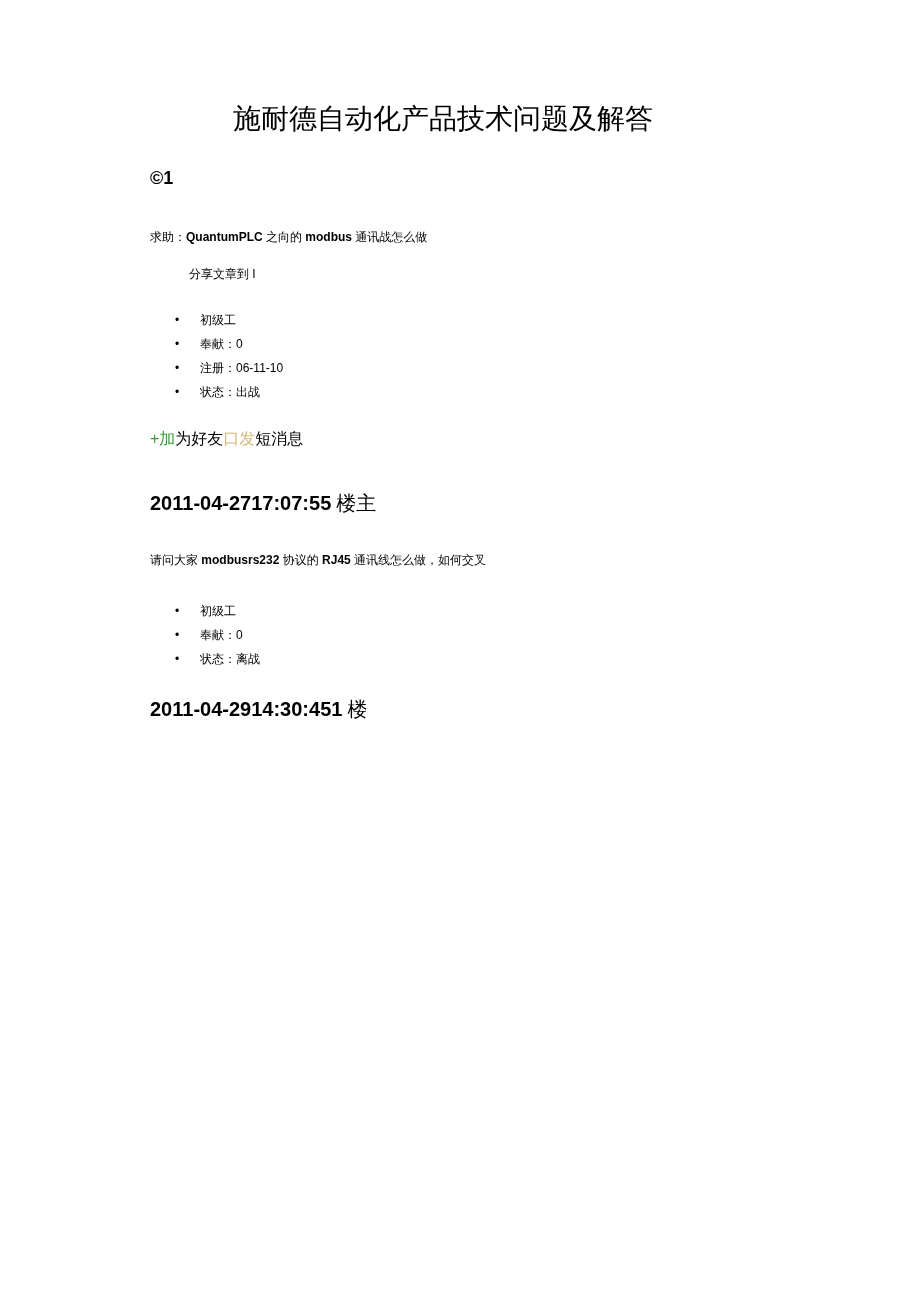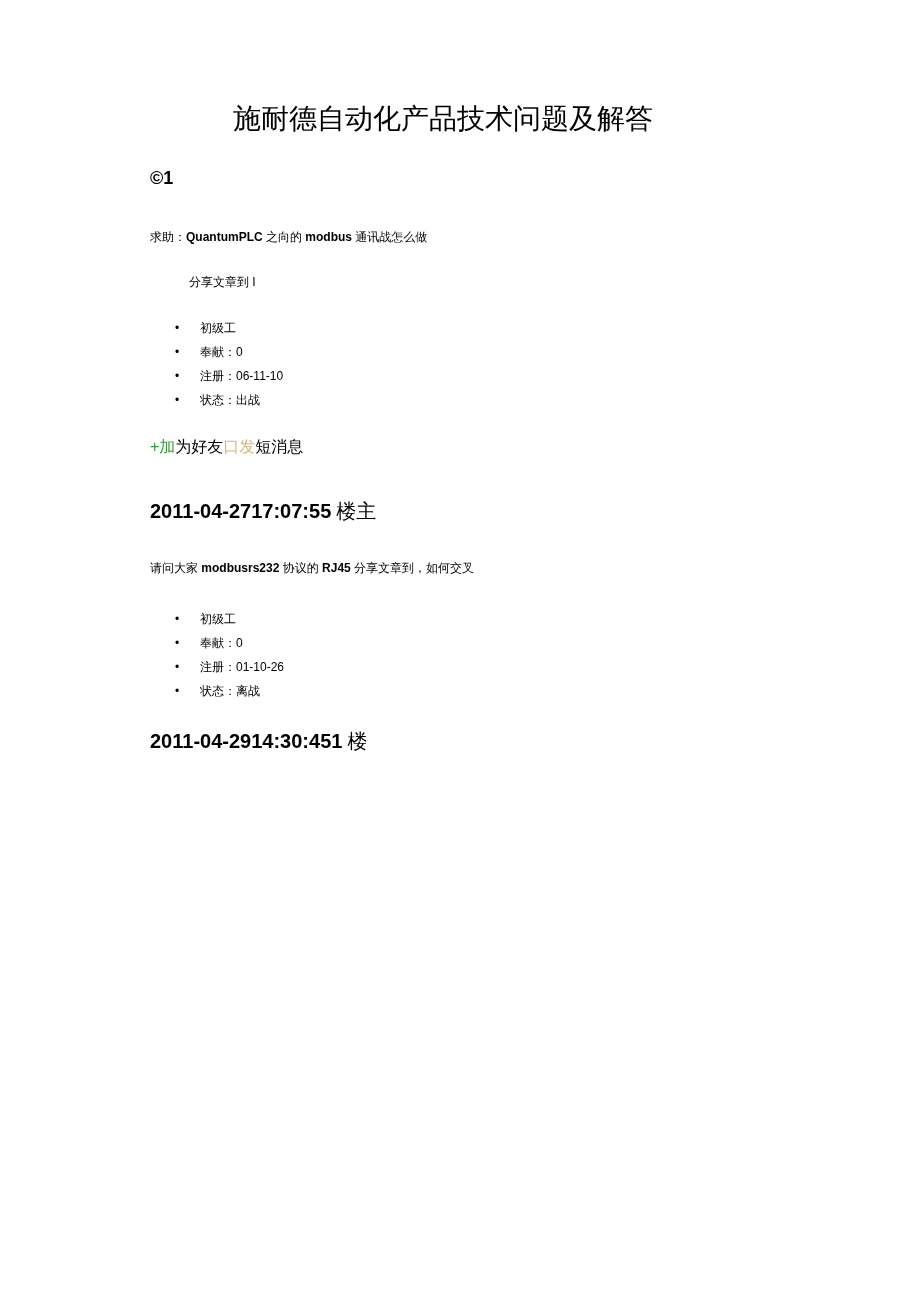--- a/index.html
+++ b/index.html
@@ -28,21 +28,21 @@
     margin-bottom: 2px;
   }
   .copyright {
     font-size: 18px;
     font-weight: bold;
     font-family: Arial, sans-serif;
     margin-bottom: 40px;
   }
   .post-title {
     font-size: 12px;
-    margin-bottom: 28px;
+    margin-bottom: 20px;
   }
   .share-line {
     font-size: 12px;
     margin-bottom: 25px;
     margin-left: 39px;
   }
   .info-list {
     list-style: none;
     padding-left: 50px;
     margin: 12px 0 25px 0;
@@ -105,27 +105,26 @@
 
   <div class="action-line">
     <span class="plus">+</span><span class="plus">加</span><span>为好友</span><span class="marker1">口</span><span class="marker1">发</span><span>短消息</span>
   </div>
 
   <div class="post-header">
     <span>2011-04-2717:07:55</span><span class="floor"> 楼主</span>
   </div>
 
   <div class="post-body">
-    <span>请问大家 </span><span class="bold">modbusrs232</span><span> 协议的 </span><span class="bold">RJ45</span><span> 分享文章到，如何交叉</span>
+    <span>请问大家 </span><span class="bold">modbusrs232</span><span> 协议的 </span><span class="bold">RJ45</span><span> 通讯线怎么做，如何交叉</span>
   </div>
 
   <ul class="info-list">
     <li>初级工</li>
     <li><span>奉献：</span><span>0</span></li>
-    <li><span>注册：</span><span>01-10-26</span></li>
     <li><span>状态：</span><span>离战</span></li>
   </ul>
 
 
   <div class="post-header">
     <span>2011-04-2914:30:451</span><span class="floor"> 楼</span>
   </div>
 
 </div>
 

